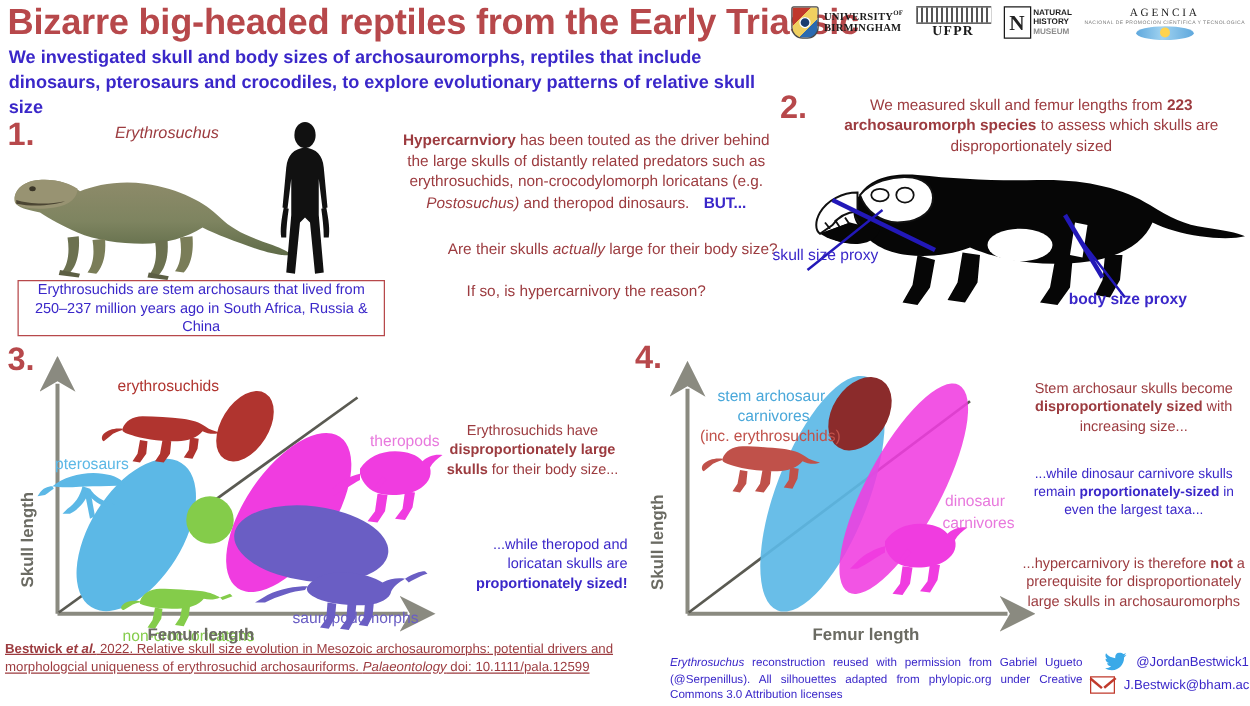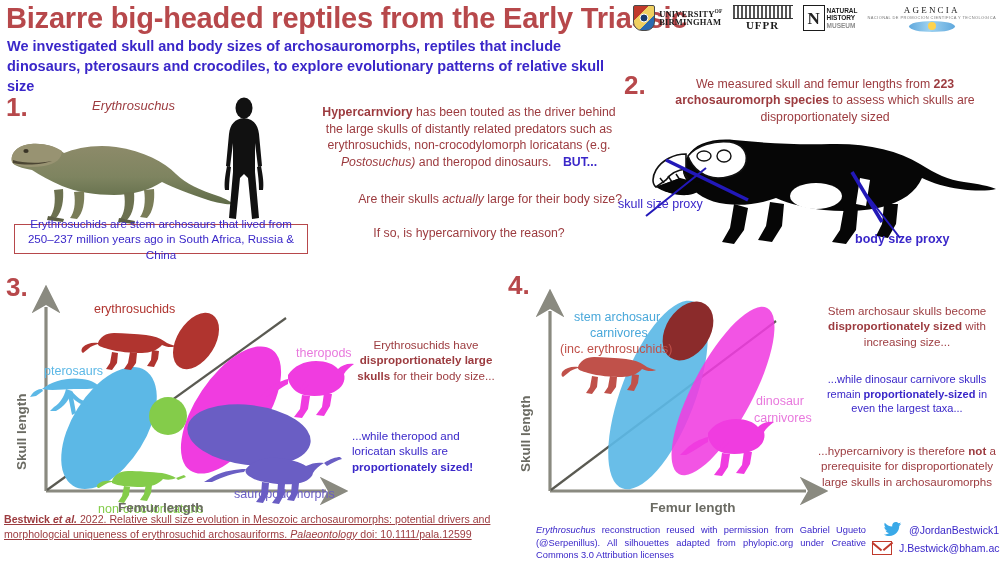--- a/index.html
+++ b/index.html
@@ -59,21 +59,21 @@
   
   .stepnum{position:absolute;font-size:26px;font-weight:bold;color:#b7484b;font-family:"Liberation Sans",sans-serif;}
   .bluetext{color:#3a27c9;padding-left:8px;}
 
   
   #sec1-num{left:6px;top:92px;}
   #sec1-species{position:absolute;left:92px;top:98px;font-size:13px;font-style:italic;color:#9c3b3f;}
   #ery-art{position:absolute;left:4px;top:120px;width:230px;height:105px;}
   #human-sil{position:absolute;left:216px;top:96px;width:56px;height:130px;}
   #sec1-box{
-    position:absolute;left:14px;top:224px;width:294px;height:30px;
+    position:absolute;left:14px;top:224px;width:294px;height:45px;
     border:1.4px solid #b7484b;box-sizing:border-box;
     display:flex;align-items:center;justify-content:center;text-align:center;
     font-size:11.6px;line-height:1.32;color:#3a27c9;padding:0 5px;
   }
   #sec1-para{
     position:absolute;left:316px;top:104px;width:306px;
     text-align:center;font-size:12.3px;line-height:1.36;color:#9c3b3f;
   }
   #sec1-q1{position:absolute;left:316px;top:192px;width:306px;text-align:right;font-size:12.3px;color:#9c3b3f;}
   #sec1-q2{position:absolute;left:316px;top:226px;width:306px;text-align:center;font-size:12.3px;color:#9c3b3f;}
@@ -90,21 +90,21 @@
   .chartwrap{position:absolute;}
   .axis-y-label{position:absolute;font-size:13.5px;font-weight:bold;color:#6b6b63;
      transform:rotate(-90deg);transform-origin:left top;white-space:nowrap;}
   .axis-x-label{position:absolute;font-size:13.5px;font-weight:bold;color:#6b6b63;white-space:nowrap;}
 
   #sec3-num{left:6px;top:272px;}
   #sec4-num{left:508px;top:270px;}
 
   #sec3-t1{position:absolute;left:352px;top:337px;width:148px;text-align:center;
      font-size:11.6px;line-height:1.33;color:#9c3b3f;}
-  #sec3-t2{position:absolute;left:352px;top:428px;width:150px;text-align:left;
+  #sec3-t2{position:absolute;left:352px;top:428px;width:150px;text-align:right;
      font-size:11.6px;line-height:1.33;color:#3a27c9;}
   #sec4-t1{position:absolute;left:818px;top:303px;width:178px;text-align:center;
      font-size:11.6px;line-height:1.33;color:#9c3b3f;}
   #sec4-t2{position:absolute;left:818px;top:372px;width:178px;text-align:center;
      font-size:11px;line-height:1.33;color:#3a27c9;}
   #sec4-t3{position:absolute;left:818px;top:443px;width:178px;text-align:center;
      font-size:11.6px;line-height:1.33;color:#9c3b3f;}
 
   
   #cite{position:absolute;left:4px;top:512px;width:500px;font-size:10.6px;line-height:1.38;color:#9c3b3f;text-decoration:underline;}

